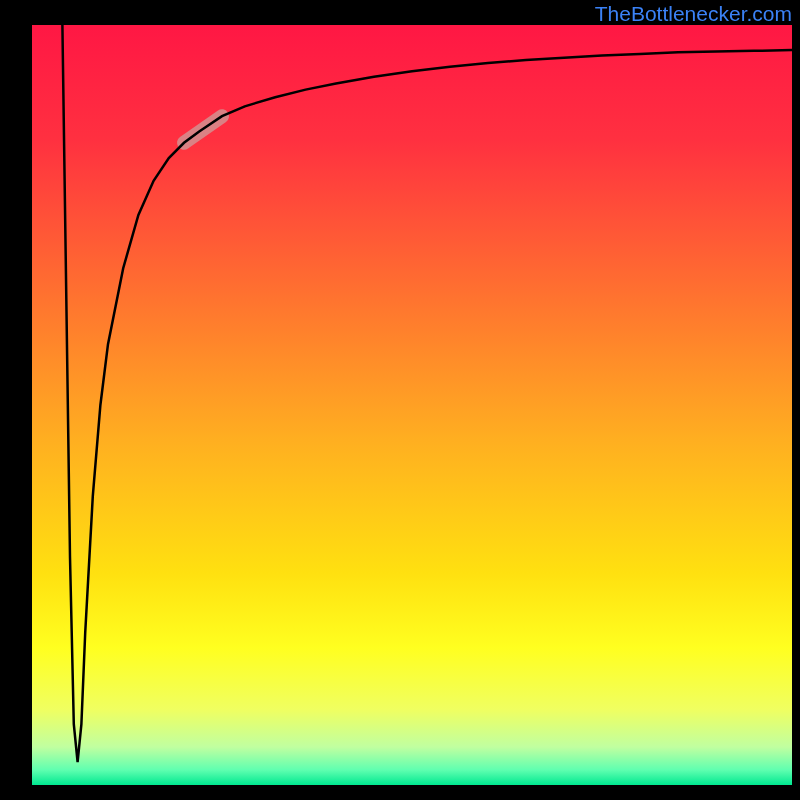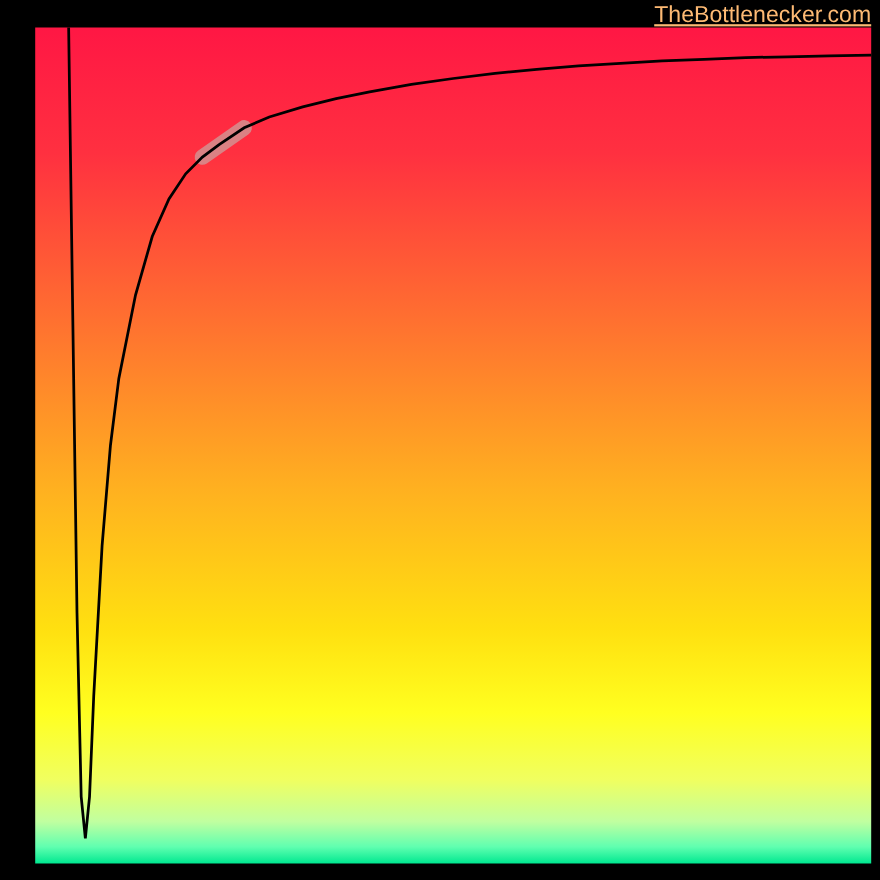--- a/index.html
+++ b/index.html
@@ -8,25 +8,24 @@
     width: 800px;
     height: 800px;
     font-family: Arial, sans-serif;
     background: #000;
     position: relative;
   }
   .watermark {
     position: absolute;
     top: 2px;
     right: 8px;
-    color: #fdba74;
+    color: #3b82f6;
     font-size: 21px;
     font-weight: 500;
     z-index: 10;
-    text-decoration: underline;
   }
   .chart-container {
     position: absolute;
     top: 0;
     left: 0;
     width: 800px;
     height: 800px;
   }
   svg {
     display: block;

